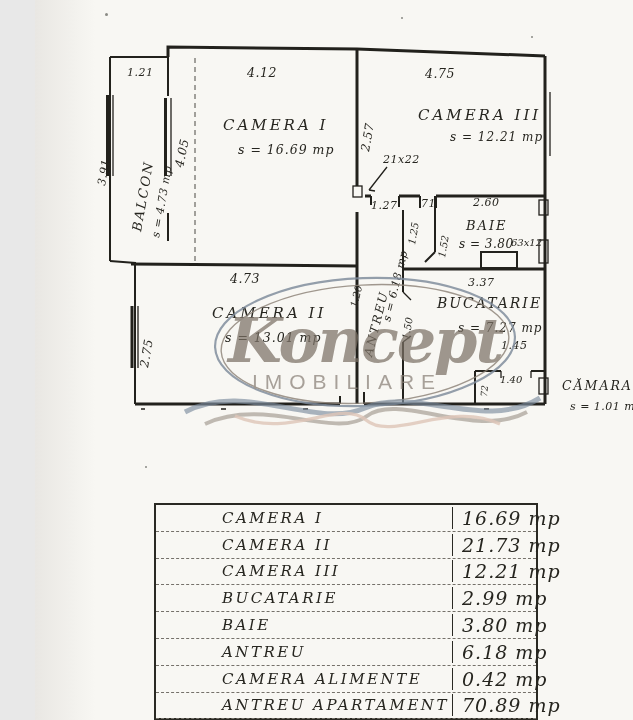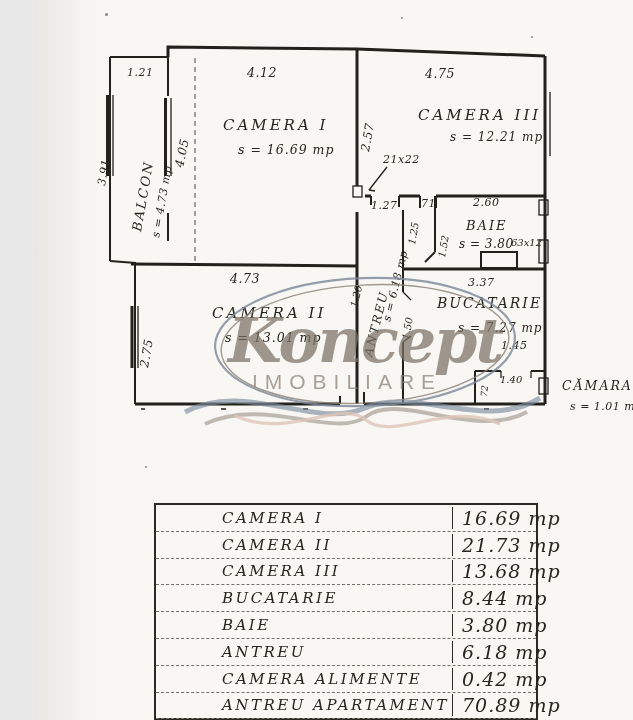--- a/index.html
+++ b/index.html
@@ -168,25 +168,25 @@
     <div class="trow">
       <div class="tlabel">CAMERA I</div>
       <div class="tvalue">16.69 mp</div>
     </div>
     <div class="trow">
       <div class="tlabel">CAMERA II</div>
       <div class="tvalue">21.73 mp</div>
     </div>
     <div class="trow">
       <div class="tlabel">CAMERA III</div>
-      <div class="tvalue">13.68 mp</div>
+      <div class="tvalue">12.21 mp</div>
     </div>
     <div class="trow">
       <div class="tlabel">BUCATARIE</div>
-      <div class="tvalue">8.44 mp</div>
+      <div class="tvalue">2.99 mp</div>
     </div>
     <div class="trow">
       <div class="tlabel">BAIE</div>
       <div class="tvalue">3.80 mp</div>
     </div>
     <div class="trow">
       <div class="tlabel">ANTREU</div>
       <div class="tvalue">6.18 mp</div>
     </div>
     <div class="trow">

